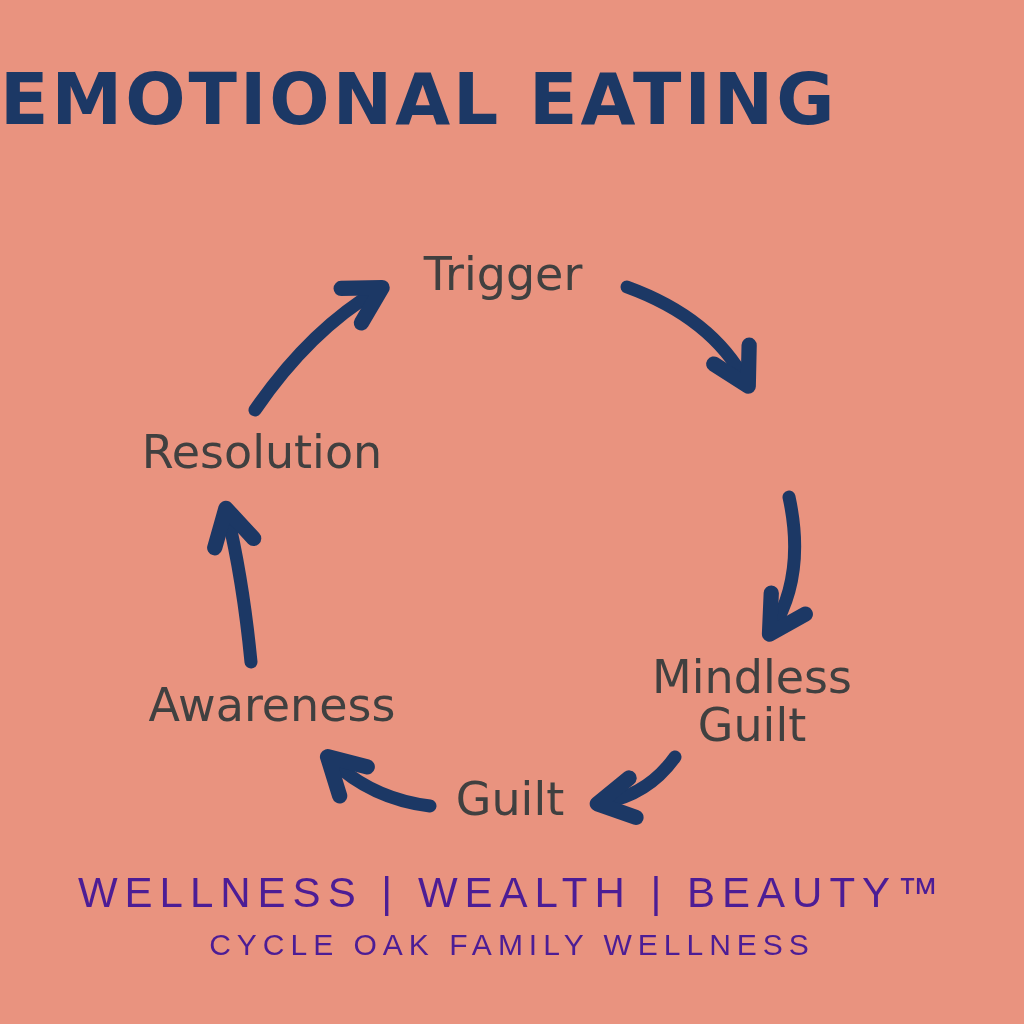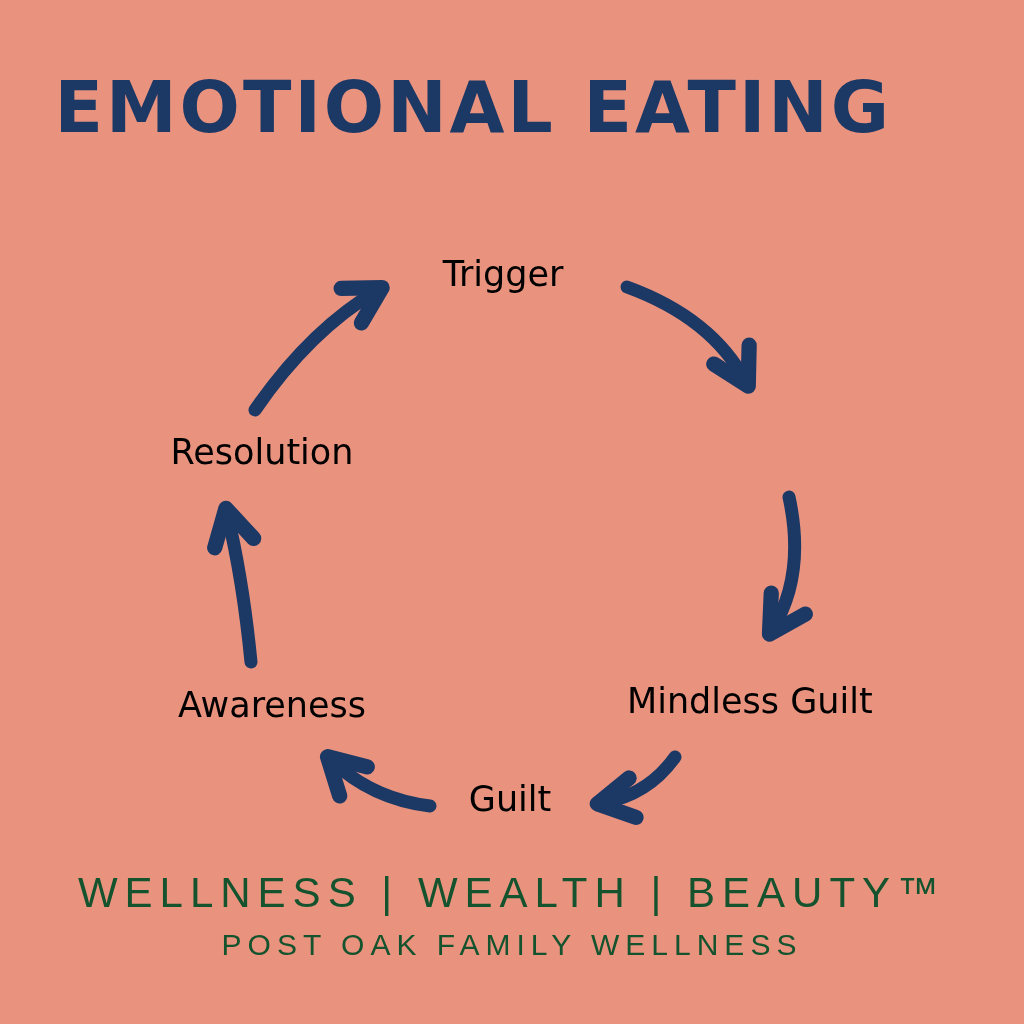--- a/index.html
+++ b/index.html
@@ -16,38 +16,37 @@
     background: #E9937F;
     font-family: "DejaVu Sans", sans-serif;
     color: #1C3865;
   }
   
   .title {
     position: absolute;
     top: 62px;
     left: 0;
     width: 892px;
-    text-align: right;
+    text-align: left;
     font-weight: 800;
     font-size: 71px;
     line-height: 1.08;
     letter-spacing: 3px;
     color: #1C3865;
-    margin-top: 8px;
   }
   
   .stage {
     position: absolute;
     transform: translate(-50%, -50%);
-    font-size: 35px;
+    font-size: 46px;
     font-weight: 500;
     line-height: 1.05;
-    text-align: left;
+    text-align: center;
     white-space: nowrap;
-    color: #000000;
+    color: #404040;
   }
   .stage.wrap {
     white-space: normal;
     width: 250px;
   }
   #stage-trigger     { left: 503px; top: 274px; }
   #stage-craving     { left: 760px; top: 453px; }
   #stage-mindless    { left: 752px; top: 701px; }
   #stage-guilt       { left: 510px; top: 799px; }
   #stage-awareness   { left: 272px; top: 705px; }
@@ -66,21 +65,21 @@
     stroke: #1C3865;
     stroke-width: 13;
     stroke-linecap: round;
   }
   
   .footer {
     position: absolute;
     left: 0;
     width: 1024px;
     text-align: center;
-    color: #14532d;
+    color: #4c1d95;
     font-family: "Liberation Sans", sans-serif;
   }
   .footer-brand {
     top: 869px;
     font-size: 42px;
     font-weight: 400;
     letter-spacing: 7px;
   }
   .footer-org {
     top: 928px;
@@ -112,15 +111,15 @@
     <path class="shaft" marker-end="url(#head)" d="M 251 662 Q 243 580 227 513"></path>
   </svg>
 
   <div class="stage" id="stage-trigger">Trigger</div>
   <div class="stage wrap" id="stage-mindless">Mindless Guilt</div>
   <div class="stage" id="stage-guilt">Guilt</div>
   <div class="stage" id="stage-awareness">Awareness</div>
   <div class="stage" id="stage-resolution">Resolution</div>
 
   <div class="footer footer-brand">WELLNESS | WEALTH | BEAUTY™</div>
-  <div class="footer footer-org">POST OAK FAMILY WELLNESS</div>
+  <div class="footer footer-org">CYCLE OAK FAMILY WELLNESS</div>
 
 </div>
 
 </body></html>

